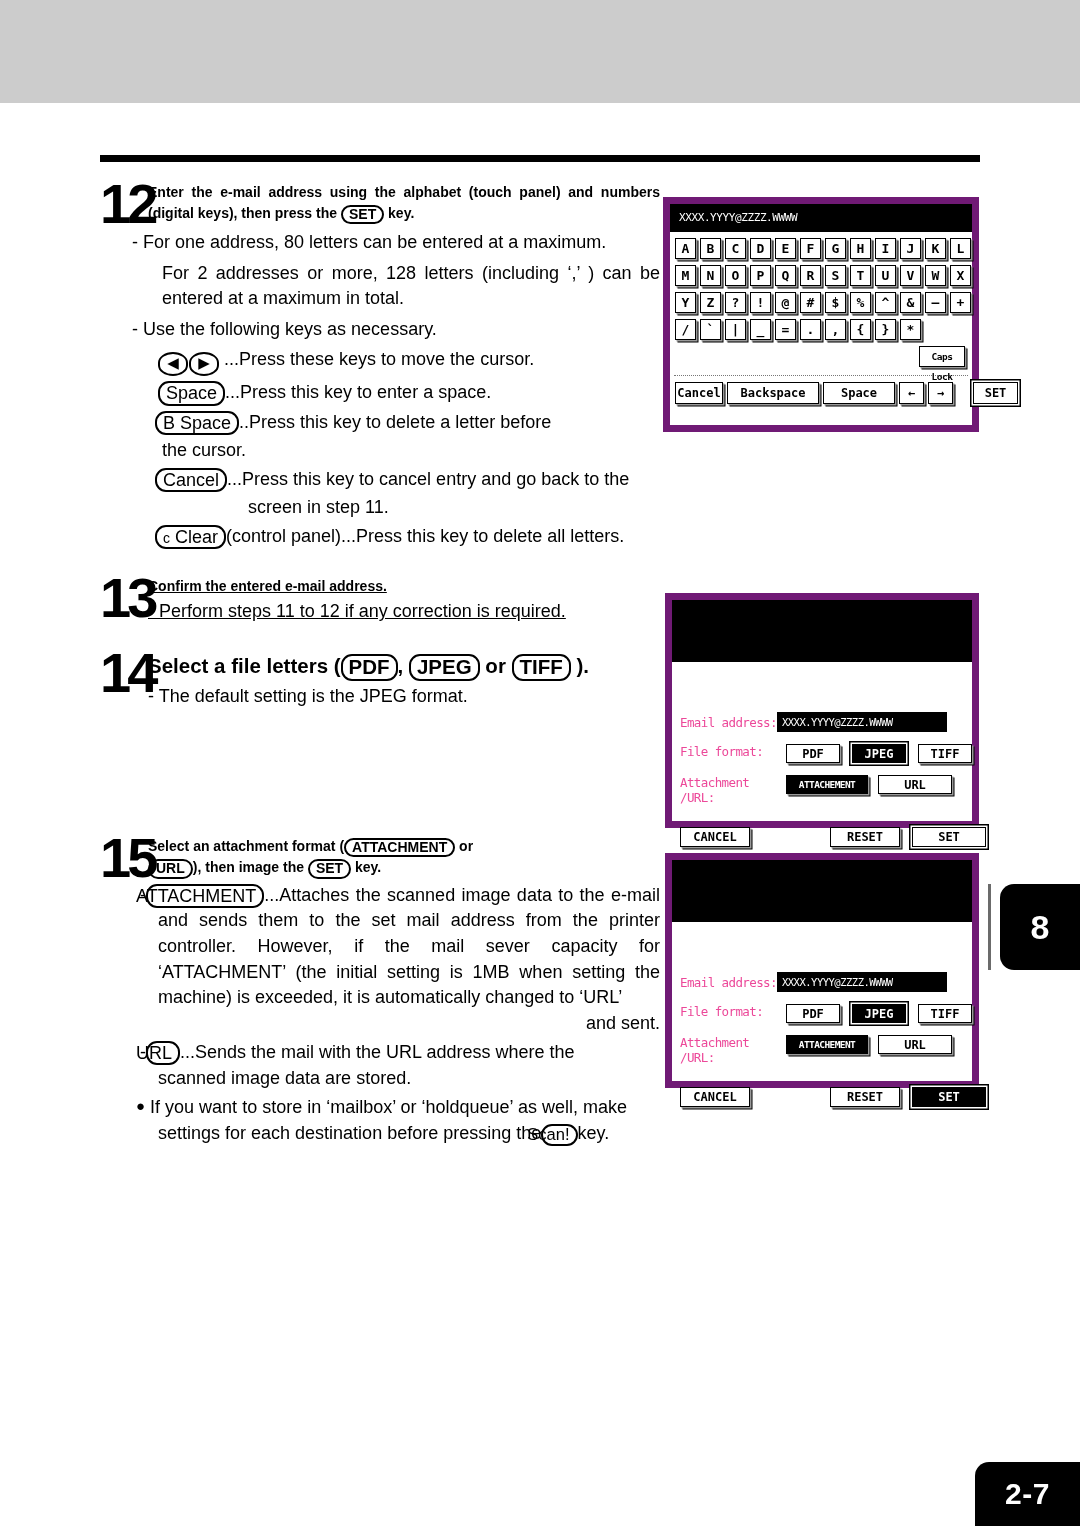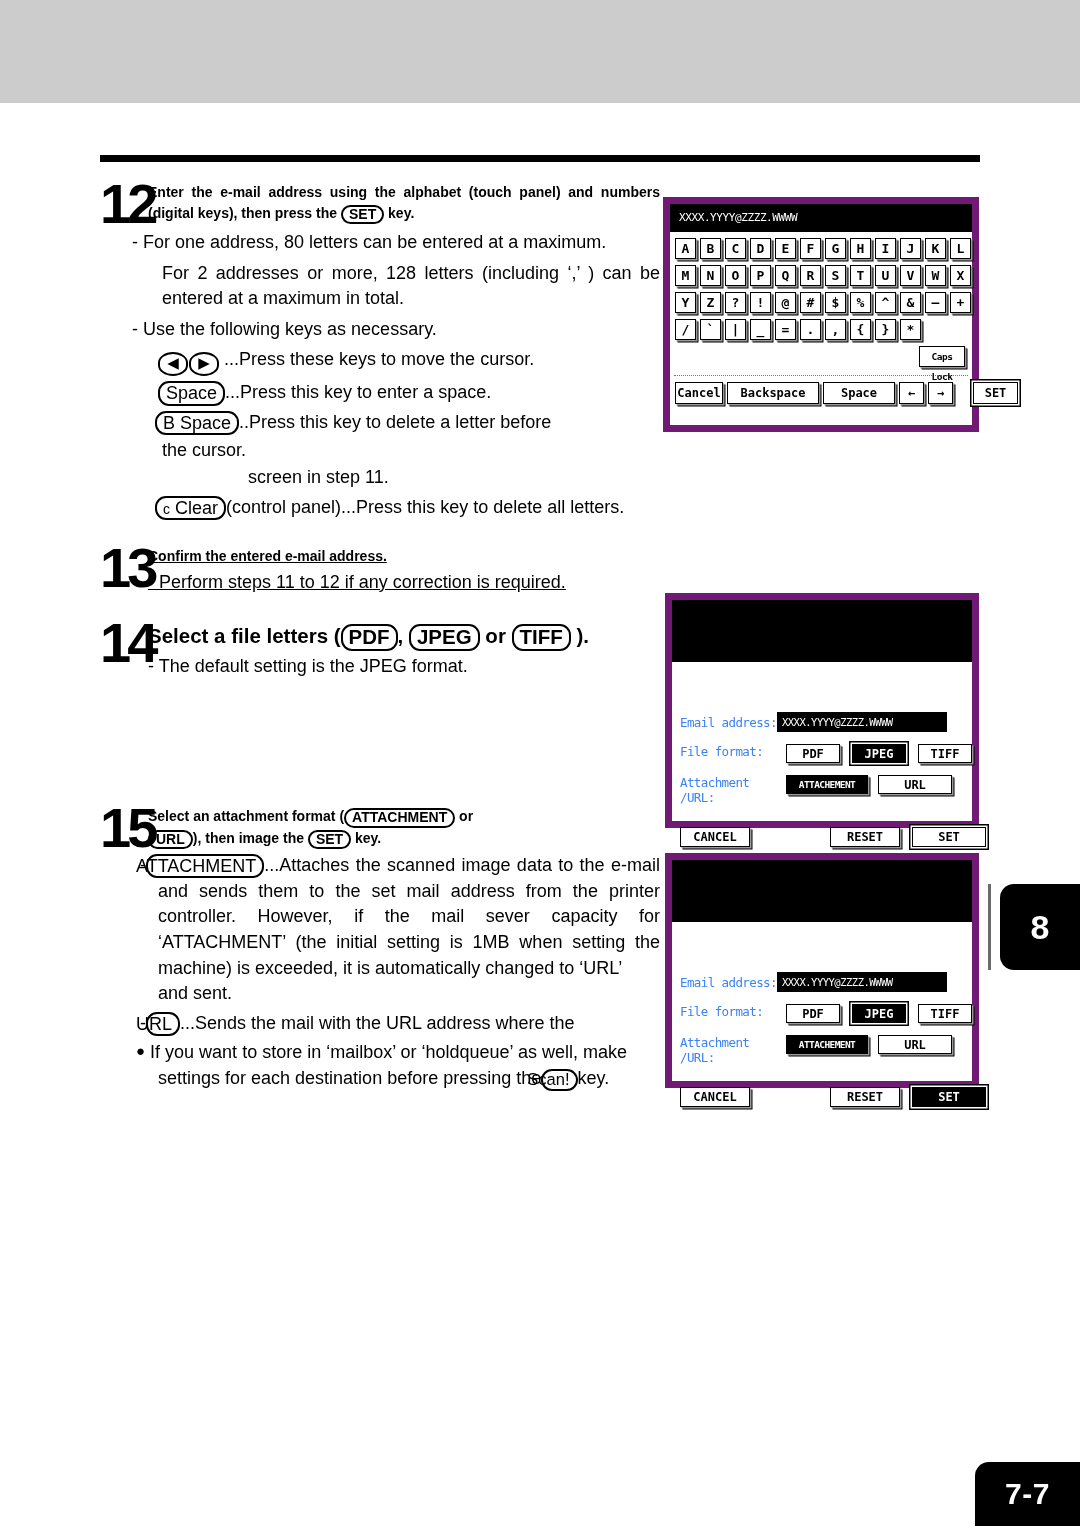--- a/index.html
+++ b/index.html
@@ -107,21 +107,21 @@
   .w-set{width:45px;margin-left:16px !important;}
 
   
   .set-screen{left:665px;width:314px;height:235px;}
   #set-screen-1{top:593px;}
   #set-screen-2{top:853px;}
   .set-screen .lcd-title{height:62px;}
   .set-body{padding:52px 0 0 8px;position:relative;height:100%;box-sizing:border-box;}
   .lbl{
     font-family:"DejaVu Sans Mono",monospace;font-size:12.5px;
-    letter-spacing:-.6px;color:#3b82f6;
+    letter-spacing:-.6px;color:#ec4899;
   }
   .row-email{position:absolute;left:8px;top:50px;white-space:nowrap;}
   .email-val{
     display:inline-block;background:#000;color:#fff;
     font-family:"DejaVu Sans Mono",monospace;font-size:10.5px;letter-spacing:-.5px;
     padding:3px 16px 3px 4px;border:1px solid #000;vertical-align:1px;min-width:148px;
   }
   .row-ff{position:absolute;left:8px;top:82px;white-space:nowrap;}
   .row-at{position:absolute;left:8px;top:113px;white-space:nowrap;}
   .row-btm{position:absolute;left:8px;top:165px;width:298px;white-space:nowrap;}
@@ -140,21 +140,21 @@
 </head>
 <body>
 
 <div class="page">
 
   <div class="top-band"></div>
   <div class="head-rule"></div>
 
   <div class="tab-rule"></div>
   <div class="chapter-tab">8</div>
-  <div class="page-num">7-7</div>
+  <div class="page-num">2-7</div>
 
   <div class="col">
 
     <div class="step" style="margin-bottom:6px;">
       <div class="stepnum">12</div>
       <div class="stephead">
         <span>Enter the e-mail address using the alphabet (touch panel) and numbers (digital keys), then press the</span>
         <span class="key">SET</span>
         <span>key.</span>
       </div>
@@ -172,20 +172,23 @@
 
       <div style="margin-left:58px;margin-top:4px;">
         <span class="key thin">Space</span><span>...Press this key to enter a space.</span>
       </div>
 
       <div style="margin-left:55px;margin-top:4px;">
         <span class="key thin">B Space</span><span>..Press this key to delete a letter before</span>
       </div>
       <div class="hang" style="margin-left:62px;margin-top:2px;">the cursor.</div>
 
+      <div style="margin-left:55px;margin-top:4px;">
+        <span class="key thin">Cancel</span><span>...Press this key to cancel entry and go back to the</span>
+      </div>
       <div style="margin-left:148px;margin-top:2px;">screen in step 11.</div>
 
       <div style="margin-left:55px;margin-top:4px;">
         <span class="key thin"><span style="font-size:.78em;">c</span> <span>Clear</span></span><span>(control panel)...Press this key to delete all letters.</span>
       </div>
     </div>
 
     <div class="step" style="margin-top:26px;text-decoration:underline;">
       <div class="stepnum">13</div>
       <div class="stephead nj">Confirm the entered e-mail address.</div>
@@ -205,25 +208,26 @@
       <div class="stephead">
         <span>Select an attachment format (</span><span class="key">ATTACHMENT</span><span> or</span>
       </div>
       <div class="stephead nj" style="margin-left:48px;">
         <span class="key">URL</span><span>), then image the</span> <span class="key">SET</span> <span>key.</span>
       </div>
 
       <div class="body just" style="margin-left:58px;text-indent:-18px;margin-top:4px;">
         <span>-</span><span class="key thin">ATTACHMENT</span><span>...Attaches the scanned image data to the e-mail and sends them to the set mail address from the printer controller. However, if the mail sever capacity for ‘ATTACHMENT’ (the initial setting is 1MB when setting the machine) is exceeded, it is automatically changed to ‘URL’</span>
       </div>
-      <div class="body" style="margin-left:58px;">and sent.</div>
+      <div class="body" style="margin-left:58px;text-align:right;">and sent.</div>
 
       <div class="body just" style="margin-left:58px;text-indent:-18px;margin-top:4px;">
         <span>-</span><span class="key thin">URL</span><span>...Sends the mail with the URL address where the</span>
       </div>
+      <div class="body" style="margin-left:58px;">scanned image data are stored.</div>
 
       <div class="body" style="margin-left:58px;text-indent:-22px;margin-top:4px;">
         <span class="bullet">●</span>
         <span>If you want to store in ‘mailbox’ or ‘holdqueue’ as well, make settings for each destination before pressing the</span><span class="key thin sm">Scan!</span><span>key.</span>
       </div>
     </div>
 
   </div>
 
   <div class="lcd" id="kbd-screen">

